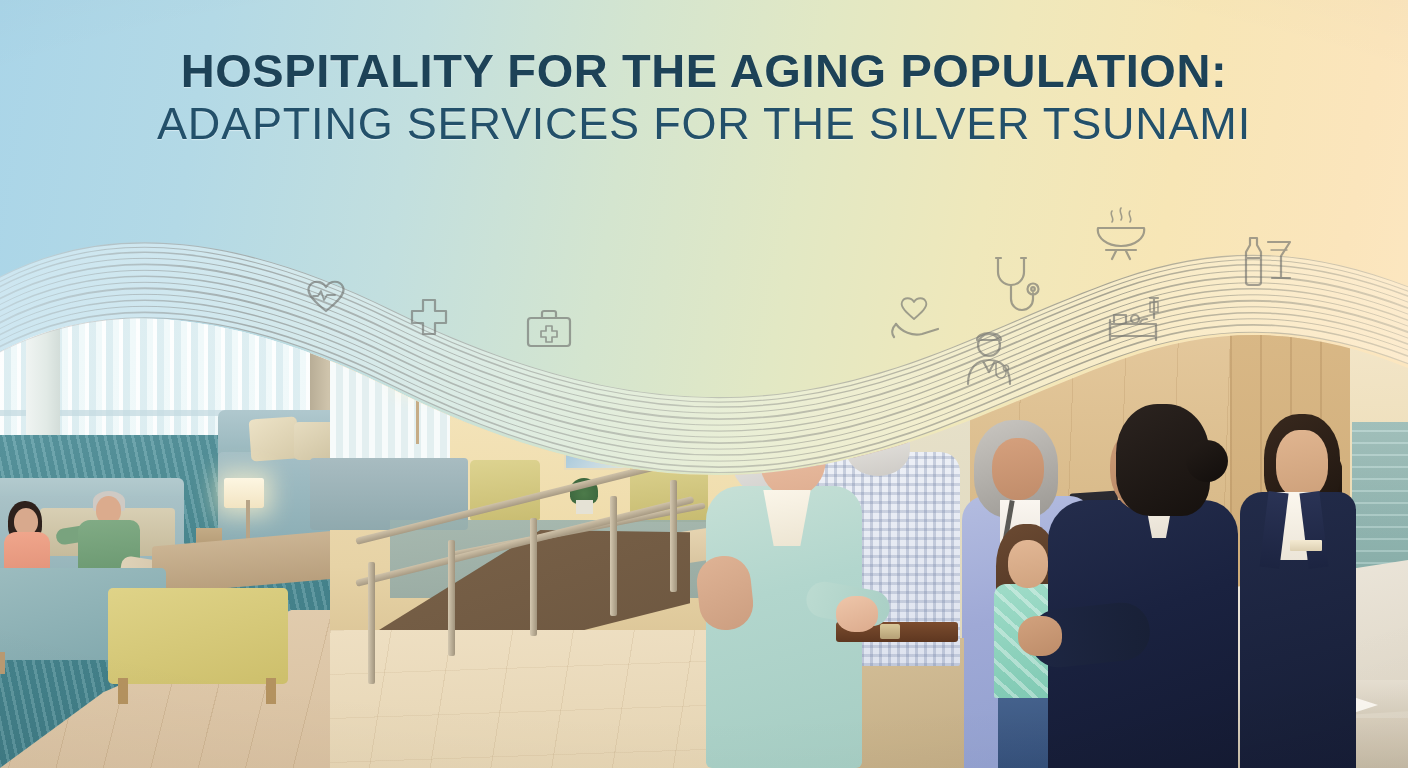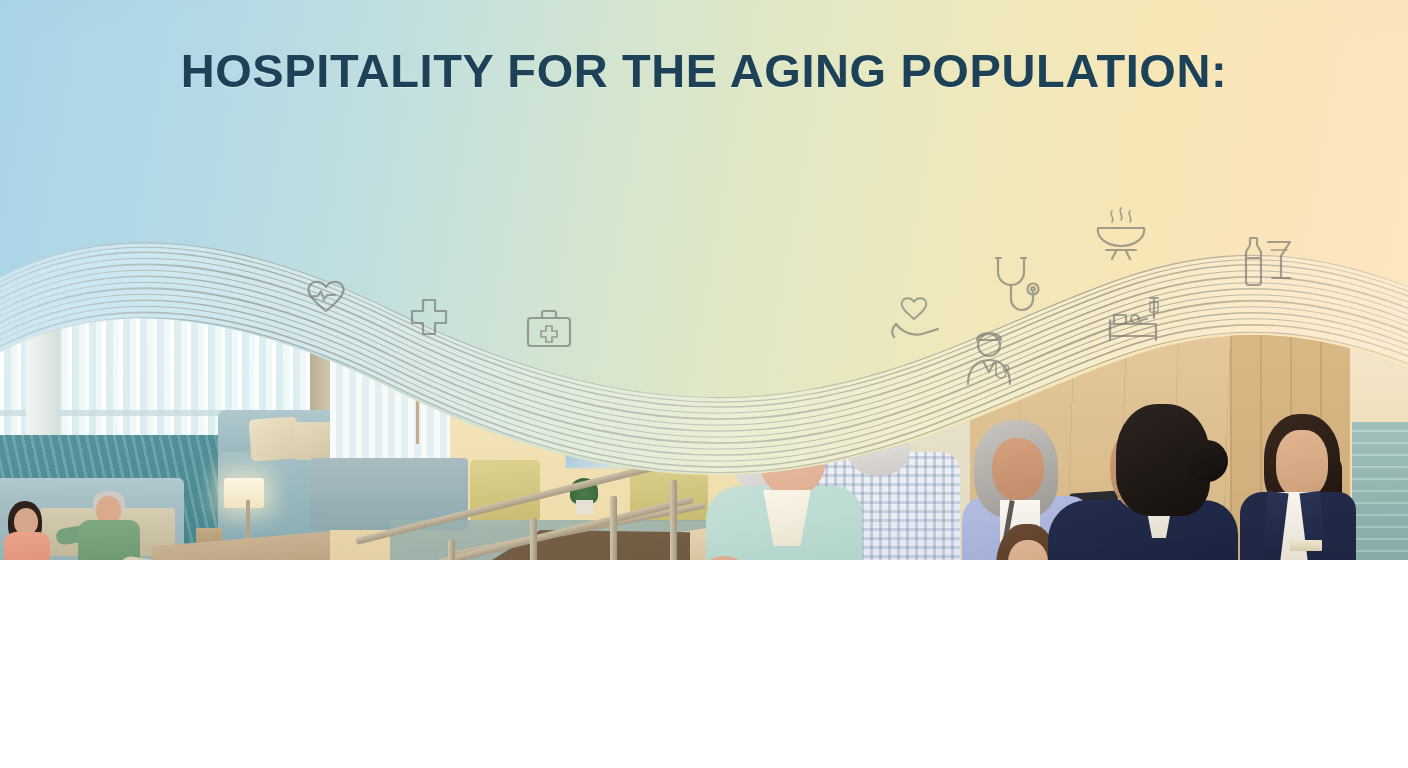--- a/index.html
+++ b/index.html
@@ -2,21 +2,21 @@
 <html><head>
 <meta charset="utf-8">
 <title>Hospitality for the Aging Population</title>
 <style>
   * { margin:0; padding:0; box-sizing:border-box; }
   html, body {
     width:1408px; height:768px; overflow:hidden;
     font-family:"Liberation Sans", sans-serif;
   }
   #stage {
-    position:relative; width:1408px; height:560px; overflow:hidden;
+    position:relative; width:1408px; height:768px; overflow:hidden;
     background:linear-gradient(100deg,
       #aad5e8 0%, #b3d9e6 14%, #c2dfdf 28%, #d4e5cf 42%,
       #e2e8c4 54%, #efe8bb 66%, #f7e6b6 78%, #fbe5bc 90%, #fde8c4 100%);
   }
 
   
   #headline {
     position:absolute; left:0; top:44px; width:1408px;
     text-align:center; z-index:60; pointer-events:none;
   }
@@ -681,15 +681,16 @@
     <g class="icon-g" transform="translate(1244,60)">
       <path d="M6,0 h7 v7 l4,7 v30 a3,3 0 0 1 -3,3 H5 a3,3 0 0 1 -3,-3 V14 l4,-7 z"></path>
       <path d="M2,20 h15"></path>
       <path d="M24,4 h22 l-9,14 v22 M28,40 h18"></path>
       <path d="M27,12 h16" stroke-width="1.4"></path>
     </g>
   </svg>
 
   <div id="headline">
     <div class="hl-line1">HOSPITALITY FOR THE AGING POPULATION:</div>
+    <div class="hl-line2">ADAPTING SERVICES FOR THE SILVER TSUNAMI</div>
   </div>
 
 </div>
 
 </body></html>

